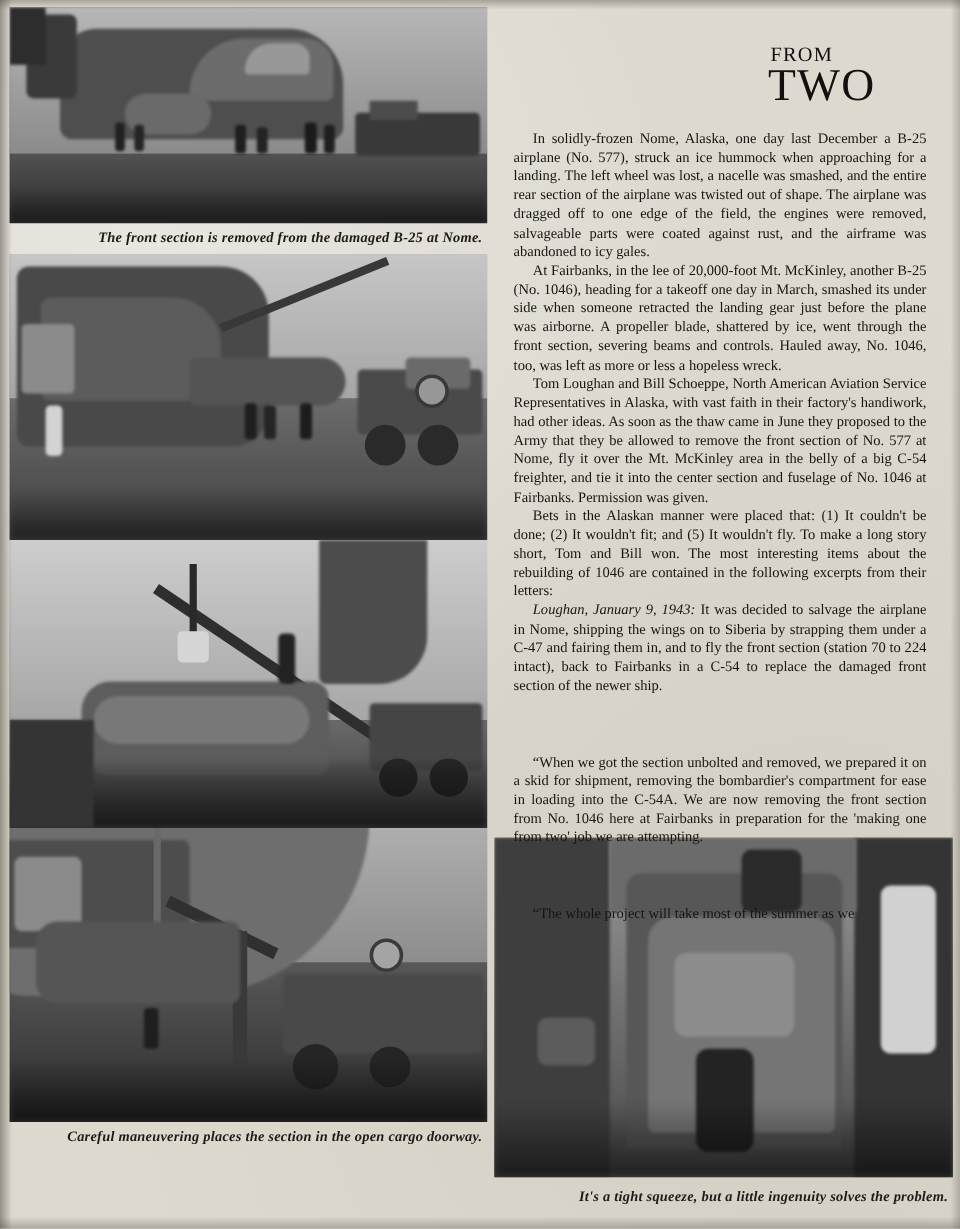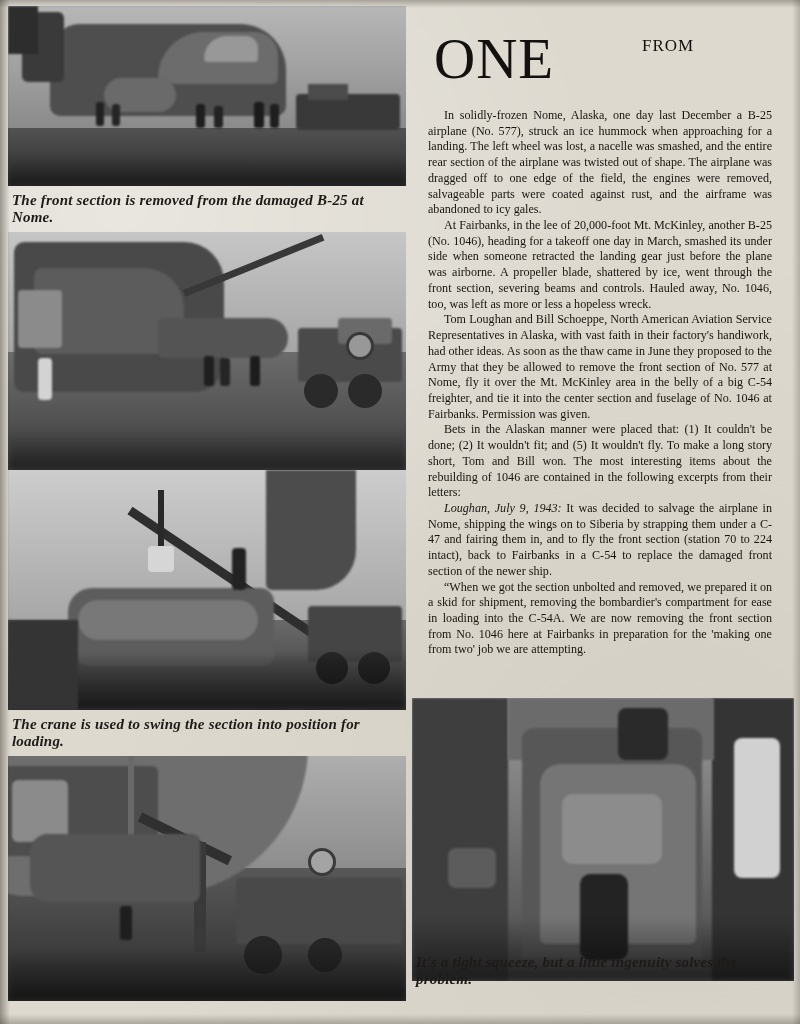--- a/index.html
+++ b/index.html
@@ -24,22 +24,22 @@
   .photo-block{position:relative;width:398px;}
   .photo{
     position:relative;width:398px;overflow:hidden;
     background:#6e6e68;
     filter:grayscale(100%);
   }
   .caption{
     font-family:"Liberation Serif", serif;
     font-style:italic;
     font-weight:bold;
-    font-size:15px;
-    text-align:left;
+    font-size:12px;
+    text-align:right;
     color:#1d1b18;
     letter-spacing:.2px;
     padding:6px 4px 7px 4px;
     line-height:1.1;
   }
   
   #photo1{height:180px;
     background:
       linear-gradient(to bottom, #8e8d86 0%, #a2a098 18%, #7e7d77 40%, #6a6964 60%, #55544f 78%, #3e3d39 100%);
   }
@@ -60,21 +60,21 @@
   }
   
   #photo5{
     position:absolute;left:412px;top:698px;width:382px;height:283px;
     overflow:hidden;
     background:
       linear-gradient(to bottom, #a6a49b 0%, #8c8a82 25%, #6a6962 55%, #504f4a 82%, #3b3a36 100%);
     filter:grayscale(100%);
   }
   .cap5{
-    position:absolute;left:412px;top:948px;width:382px;
+    position:absolute;left:412px;top:985px;width:382px;
   }
   
   .sh{position:absolute;}
   .blur{filter:blur(1.2px);}
   .blur2{filter:blur(3px);}
 
   
   .text-col{
     position:absolute;left:428px;top:34px;width:344px;
   }
@@ -109,21 +109,21 @@
     font-size:12.1px;
     line-height:1.30;
     text-align:justify;
     text-indent:16px;
     color:#17150f;
     font-family:"Liberation Serif", serif;
     hyphens:auto;
   }
   .body p.ital-lead{font-style:italic;}
   .body p.ital-lead span.roman{font-style:normal;}
-  .body p.quote{text-indent:16px;}
+  .body p.quote{text-indent:16px;margin-top:48px;}
   
   .edge-l{position:absolute;left:0;top:0;width:10px;height:1024px;
     background:linear-gradient(to right, rgba(60,55,45,.45), rgba(60,55,45,0));}
   .edge-t{position:absolute;left:0;top:0;width:800px;height:8px;
     background:linear-gradient(to bottom, rgba(60,55,45,.35), rgba(60,55,45,0));}
   .edge-b{position:absolute;left:0;bottom:0;width:800px;height:10px;
     background:linear-gradient(to top, rgba(60,55,45,.30), rgba(60,55,45,0));}
   .edge-r{position:absolute;right:0;top:0;width:8px;height:1024px;
     background:linear-gradient(to left, rgba(60,55,45,.25), rgba(60,55,45,0));}
 </style>
@@ -205,21 +205,20 @@
 
         <div class="sh blur" style="left:224px;top:78px;width:14px;height:42px;background:#23221f;border-radius:4px;"></div>
 
         <div class="sh blur" style="left:300px;top:136px;width:94px;height:56px;background:#46453f;border-radius:4px;"></div>
         <div class="sh" style="left:308px;top:182px;width:32px;height:32px;background:#282723;border-radius:50%;"></div>
         <div class="sh" style="left:350px;top:182px;width:32px;height:32px;background:#282723;border-radius:50%;"></div>
 
         <div class="sh blur2" style="left:0;top:186px;width:398px;height:54px;background:linear-gradient(to bottom,rgba(0,0,0,.1),rgba(0,0,0,.6));"></div>
         <div class="sh blur" style="left:0;top:150px;width:70px;height:90px;background:#35342f;"></div>
       </div>
-      <div class="caption">The crane is used to swing the section into position for loading.</div>
     </div>
 
     <div class="photo-block">
       <div class="photo" id="photo4">
         <div class="sh" style="left:0;top:0;width:398px;height:112px;background:linear-gradient(to bottom,#b0aea5,#8f8d85);"></div>
         <div class="sh" style="left:0;top:112px;width:398px;height:133px;background:linear-gradient(to bottom,#59584f,#2e2d29);"></div>
 
         <div class="sh blur" style="left:-30px;top:-10px;width:330px;height:150px;background:#6f6e67;border-radius:0 0 200px 60px;"></div>
         <div class="sh blur" style="left:-10px;top:10px;width:160px;height:90px;background:#4e4d47;border-radius:6px;"></div>
         <div class="sh blur" style="left:4px;top:24px;width:56px;height:62px;background:#8d8b83;border-radius:6px;"></div>
@@ -230,20 +229,21 @@
 
         <div class="sh blur" style="left:22px;top:78px;width:170px;height:68px;background:#565550;border-radius:18px 8px 8px 18px;"></div>
 
         <div class="sh blur" style="left:228px;top:122px;width:166px;height:66px;background:#4a4943;border-radius:4px;"></div>
         <div class="sh" style="left:236px;top:180px;width:38px;height:38px;background:#26251f;border-radius:50%;"></div>
         <div class="sh" style="left:300px;top:182px;width:34px;height:34px;background:#26251f;border-radius:50%;"></div>
         <div class="sh" style="left:300px;top:92px;width:22px;height:22px;background:#a6a49a;border-radius:50%;border:3px solid #3b3a35;"></div>
         <div class="sh blur" style="left:112px;top:150px;width:12px;height:34px;background:#1f1e1b;border-radius:3px;"></div>
         <div class="sh blur2" style="left:0;top:196px;width:398px;height:49px;background:linear-gradient(to bottom,rgba(0,0,0,.05),rgba(0,0,0,.55));"></div>
       </div>
+      <div class="caption">Careful maneuvering places the section in the open cargo doorway.</div>
     </div>
 
   </div>
 
   <div id="photo5">
     <div class="sh" style="left:0;top:0;width:382px;height:283px;background:linear-gradient(to bottom,#9b9991,#4a4944);"></div>
 
     <div class="sh blur" style="left:0;top:0;width:96px;height:283px;background:#3f3e39;"></div>
     <div class="sh blur" style="left:300px;top:0;width:82px;height:283px;background:#35342f;"></div>
     <div class="sh blur" style="left:96px;top:0;width:206px;height:62px;background:#6c6b64;"></div>
@@ -259,31 +259,32 @@
     <div class="sh blur" style="left:36px;top:150px;width:48px;height:40px;background:#5d5c55;border-radius:8px;"></div>
     <div class="sh blur2" style="left:0;top:220px;width:382px;height:63px;background:linear-gradient(to bottom,rgba(0,0,0,0),rgba(0,0,0,.55));"></div>
   </div>
   <div class="cap5">
     <div class="caption">It's a tight squeeze, but a little ingenuity solves the problem.</div>
   </div>
 
   <div class="text-col">
 
     <div class="headline">
-      <span class="hl-one">ONE</span>
       <span class="hl-from">FROM</span>
+      <span class="hl-two">TWO</span>
     </div>
 
     <div class="body">
       <p>In solidly-frozen Nome, Alaska, one day last December a B-25 airplane (No. 577), struck an ice hummock when approaching for a landing. The left wheel was lost, a nacelle was smashed, and the entire rear section of the airplane was twisted out of shape. The airplane was dragged off to one edge of the field, the engines were removed, salvageable parts were coated against rust, and the airframe was abandoned to icy gales.</p>
       <p>At Fairbanks, in the lee of 20,000-foot Mt. McKinley, another B-25 (No. 1046), heading for a takeoff one day in March, smashed its under side when someone retracted the landing gear just before the plane was airborne. A propeller blade, shattered by ice, went through the front section, severing beams and controls. Hauled away, No. 1046, too, was left as more or less a hopeless wreck.</p>
       <p>Tom Loughan and Bill Schoeppe, North American Aviation Service Representatives in Alaska, with vast faith in their factory's handiwork, had other ideas. As soon as the thaw came in June they proposed to the Army that they be allowed to remove the front section of No. 577 at Nome, fly it over the Mt. McKinley area in the belly of a big C-54 freighter, and tie it into the center section and fuselage of No. 1046 at Fairbanks. Permission was given.</p>
       <p>Bets in the Alaskan manner were placed that: (1) It couldn't be done; (2) It wouldn't fit; and (5) It wouldn't fly. To make a long story short, Tom and Bill won. The most interesting items about the rebuilding of 1046 are contained in the following excerpts from their letters:</p>
-      <p class="ital-lead"><span>Loughan, July 9, 1943:</span><span class="roman"> It was decided to salvage the airplane in Nome, shipping the wings on to Siberia by strapping them under a C-47 and fairing them in, and to fly the front section (station 70 to 224 intact), back to Fairbanks in a C-54 to replace the damaged front section of the newer ship.</span></p>
+      <p class="ital-lead"><span>Loughan, January 9, 1943:</span><span class="roman"> It was decided to salvage the airplane in Nome, shipping the wings on to Siberia by strapping them under a C-47 and fairing them in, and to fly the front section (station 70 to 224 intact), back to Fairbanks in a C-54 to replace the damaged front section of the newer ship.</span></p>
       <p class="quote">“When we got the section unbolted and removed, we prepared it on a skid for shipment, removing the bombardier's compartment for ease in loading into the C-54A. We are now removing the front section from No. 1046 here at Fairbanks in preparation for the 'making one from two' job we are attempting.</p>
+      <p class="quote">“The whole project will take most of the summer as we</p>
     </div>
   </div>
 
   <div class="edge-l"></div>
   <div class="edge-t"></div>
   <div class="edge-b"></div>
   <div class="edge-r"></div>
 </div>
 
 </body></html>

